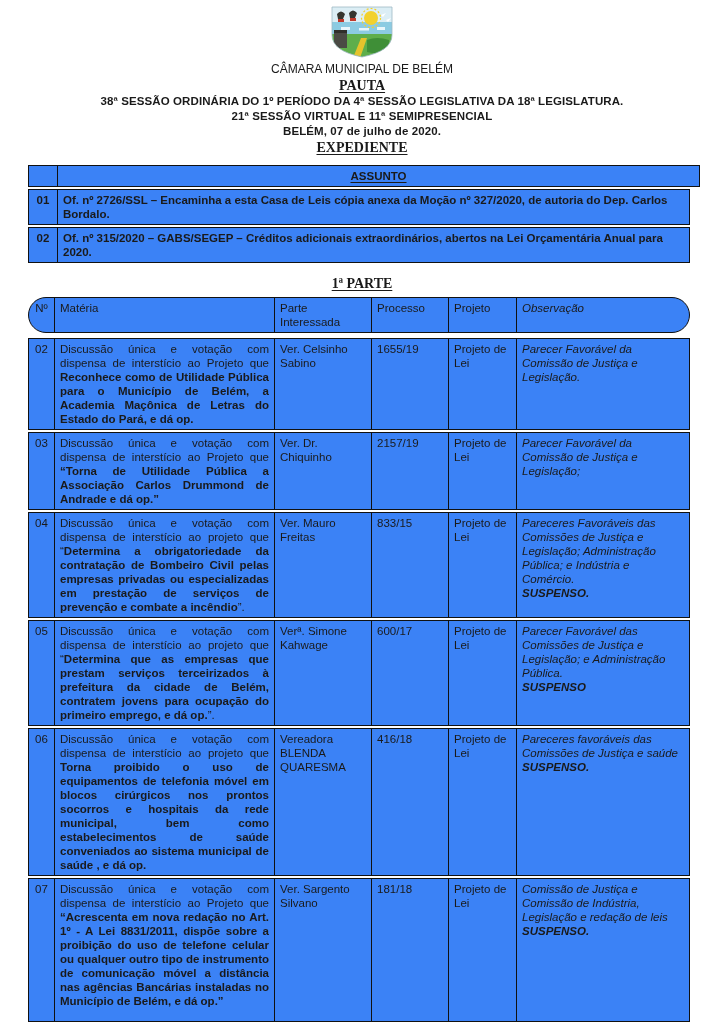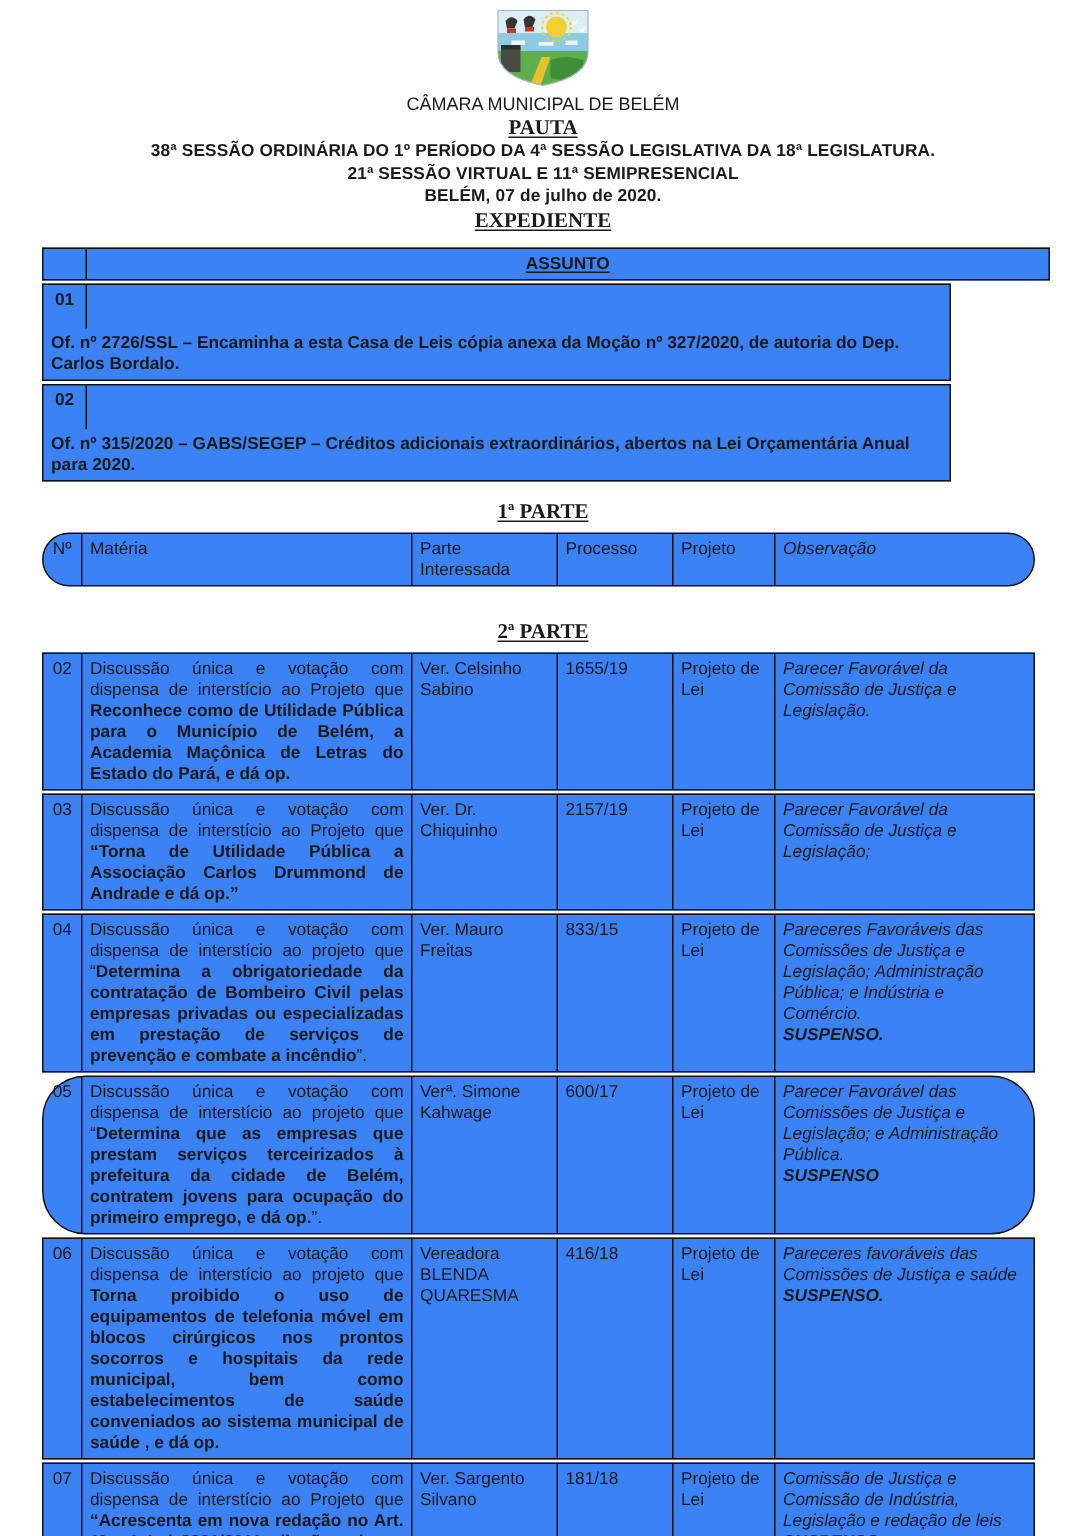--- a/index.html
+++ b/index.html
@@ -42,21 +42,21 @@
 
   
   .exp { margin-top: 9px; }
   .exp .trow { font-weight: bold; }
   .exp-num { width: 29px; flex: 0 0 29px; text-align: center; }
   .exp-txt { flex: 1; }
   .exp-header-row { width: 672px; min-height: 18px; }
   .exp-header-label {
     text-align: center; text-decoration: underline; text-underline-offset: 2px;
   }
-  .exp .body-row { width: 606px; min-height: 19px; flex-direction: column; }
+  .exp .body-row { width: 662px; min-height: 19px; }
 
   
   .parte-title { text-align: center; margin-top: 13px; }
   .parte2-title { margin-top: 23px; }
 
   
   .cols { margin-top: 5px; }
   .c-num   { width: 26px;  flex: 0 0 26px;  text-align: center; }
   .c-mat   { width: 220px; flex: 0 0 220px; text-align: justify; }
   .c-parte { width: 97px;  flex: 0 0 97px; }
@@ -66,21 +66,21 @@
   .cell { padding-top: 3px; padding-bottom: 3px; }
   .p1row { min-height: 29px; border-radius: 18px; }
 
   .b { font-weight: bold; }
   .obs-bold { font-weight: bold; display: block; }
 
   
   .r0 { min-height: 86px; }
   .r1 { min-height: 62px; }
   .r2 { min-height: 100px; }
-  .r3 { min-height: 104px; border-radius: 29px; }
+  .r3 { min-height: 104px; }
   .r4 { min-height: 128px; }
   .r5 { min-height: 144px; }
 </style>
 </head>
 <body>
 
 <div class="page">
 
   <div class="hdr">
     <svg class="logo" width="66" height="52" viewBox="0 0 66 52" aria-hidden="true">
@@ -141,21 +141,20 @@
     <div class="trow p1row">
       <div class="cell c-num">Nº</div>
       <div class="cell c-mat">Matéria</div>
       <div class="cell c-parte">Parte Interessada</div>
       <div class="cell c-proc">Processo</div>
       <div class="cell c-proj">Projeto</div>
       <div class="cell c-obs">Observação</div>
     </div>
   </div>
 
-  <div class="serif-head parte-title parte2-title">2ª PARTE</div>
 
   <div class="tblwrap cols">
 
     <div class="trow r0">
       <div class="cell c-num">02</div>
       <div class="cell c-mat"><span>Discussão única e votação com dispensa de interstício ao Projeto que </span><span class="b">Reconhece como de Utilidade Pública para o Município de Belém, a Academia Maçônica de Letras do Estado do Pará, e dá op.</span><span></span></div>
       <div class="cell c-parte">Ver. Celsinho Sabino</div>
       <div class="cell c-proc">1655/19</div>
       <div class="cell c-proj">Projeto de Lei</div>
       <div class="cell c-obs"><span>Parecer Favorável da Comissão de Justiça e Legislação.</span></div>

